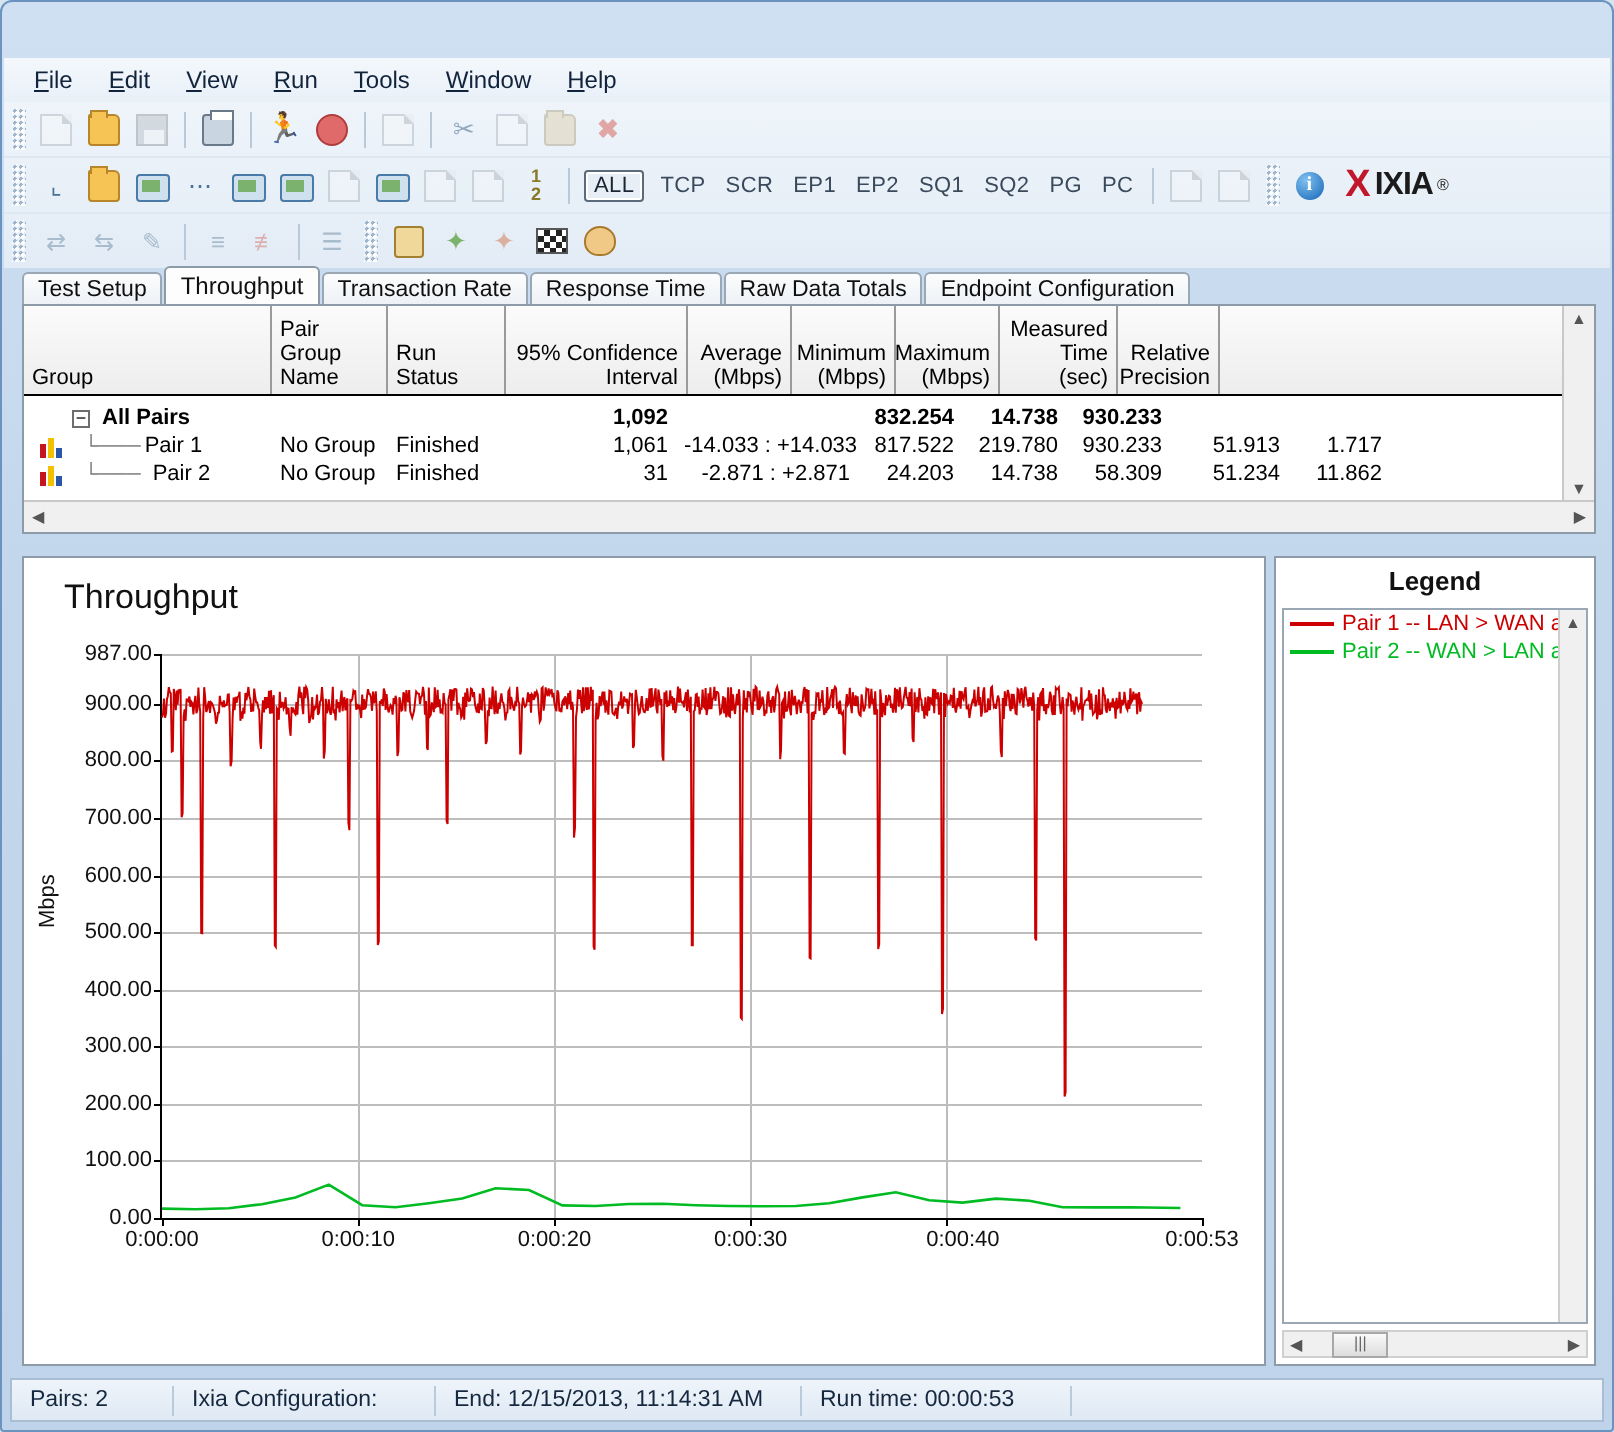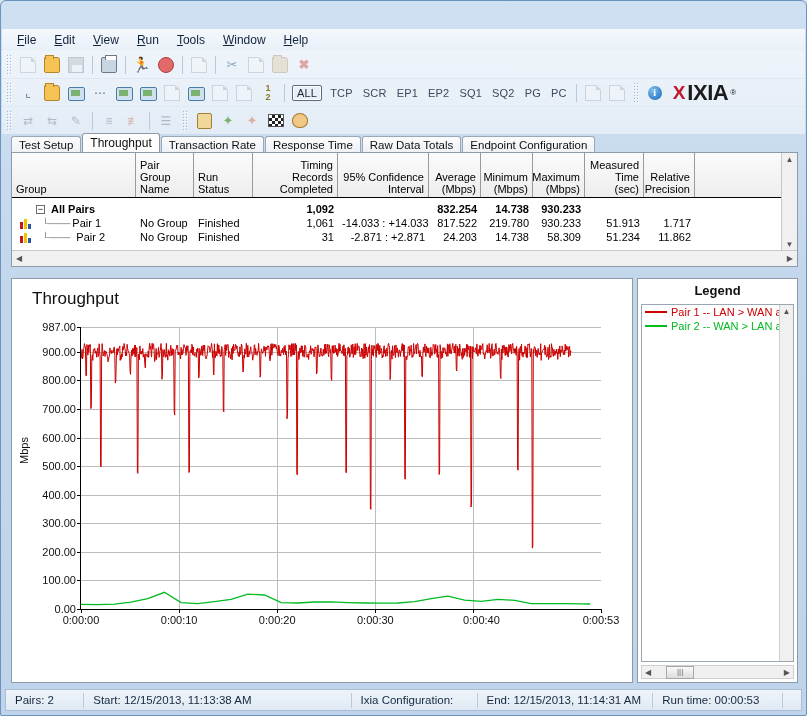--- a/index.html
+++ b/index.html
@@ -92,21 +92,21 @@
   .tlbl.all{
     border:1px solid #5b6b7c;border-radius:2px;
     background:#e8eef5;color:#1a2634;font-weight:normal;
     padding:1px 4px;margin:0 3px;
     box-shadow:inset 0 0 0 1px #fff;
   }
   .ixia{
     display:flex;align-items:center;gap:2px;margin-left:6px;
   }
   .ixia .xm{color:#c0182a;font-size:19px;font-weight:bold;line-height:19px;font-family:"Liberation Sans",sans-serif;}
-  .ixia .wd{color:#1b1b1b;font-size:22px;font-weight:bold;letter-spacing:-.5px;line-height:17px;text-align:center;}
+  .ixia .wd{color:#1b1b1b;font-size:16px;font-weight:bold;letter-spacing:-.5px;line-height:17px;text-align:center;}
   .ixia .tm{color:#1b1b1b;font-size:8px;vertical-align:super;}
   .info-i{
     width:14px;height:14px;border-radius:50%;
     background:radial-gradient(circle at 35% 30%,#7fc0f0,#1565b5);
     color:#fff;font-size:10px;font-weight:bold;line-height:14px;text-align:center;
     font-family:"Liberation Serif",serif;
   }
 
   
   .gi{width:16px;height:16px;position:relative;box-sizing:border-box;}
@@ -426,22 +426,20 @@
     <div class="tab">Raw Data Totals</div>
     <div class="tab">Endpoint Configuration</div>
   </div>
 
   <div class="gridwrap">
     <div class="ghead">
       <div class="gh" style="width:124px">Group</div>
       <div class="gh" style="width:58px">Pair Group
 Name</div>
       <div class="gh" style="width:59px">Run Status</div>
-      <div class="gh r" style="width:85px">Timing Records
-Completed</div>
       <div class="gh r" style="width:91px">95% Confidence
 Interval</div>
       <div class="gh r" style="width:52px">Average
 (Mbps)</div>
       <div class="gh r" style="width:52px">Minimum
 (Mbps)</div>
       <div class="gh r" style="width:52px">Maximum
 (Mbps)</div>
       <div class="gh r" style="width:59px">Measured
 Time (sec)</div>
@@ -595,20 +593,19 @@
     </div>
     <div class="leg-hs">
       <span class="sarrow">◀</span>
       <span class="leg-thumb">|||</span>
       <span class="sarrow" style="margin-left:auto">▶</span>
     </div>
   </div>
 
   <div class="statusbar">
     <div class="st" style="width:62px">Pairs: 2</div>
-    <div class="st" style="width:260px">Start: 12/15/2013, 11:13:38 AM</div>
     <div class="st" style="width:112px">Ixia Configuration:</div>
     <div class="st" style="width:164px">End: 12/15/2013, 11:14:31 AM</div>
     <div class="st" style="width:116px">Run time: 00:00:53</div>
     <div class="st" style="flex:1"></div>
   </div>
 
 </div>
 
 </body></html>

